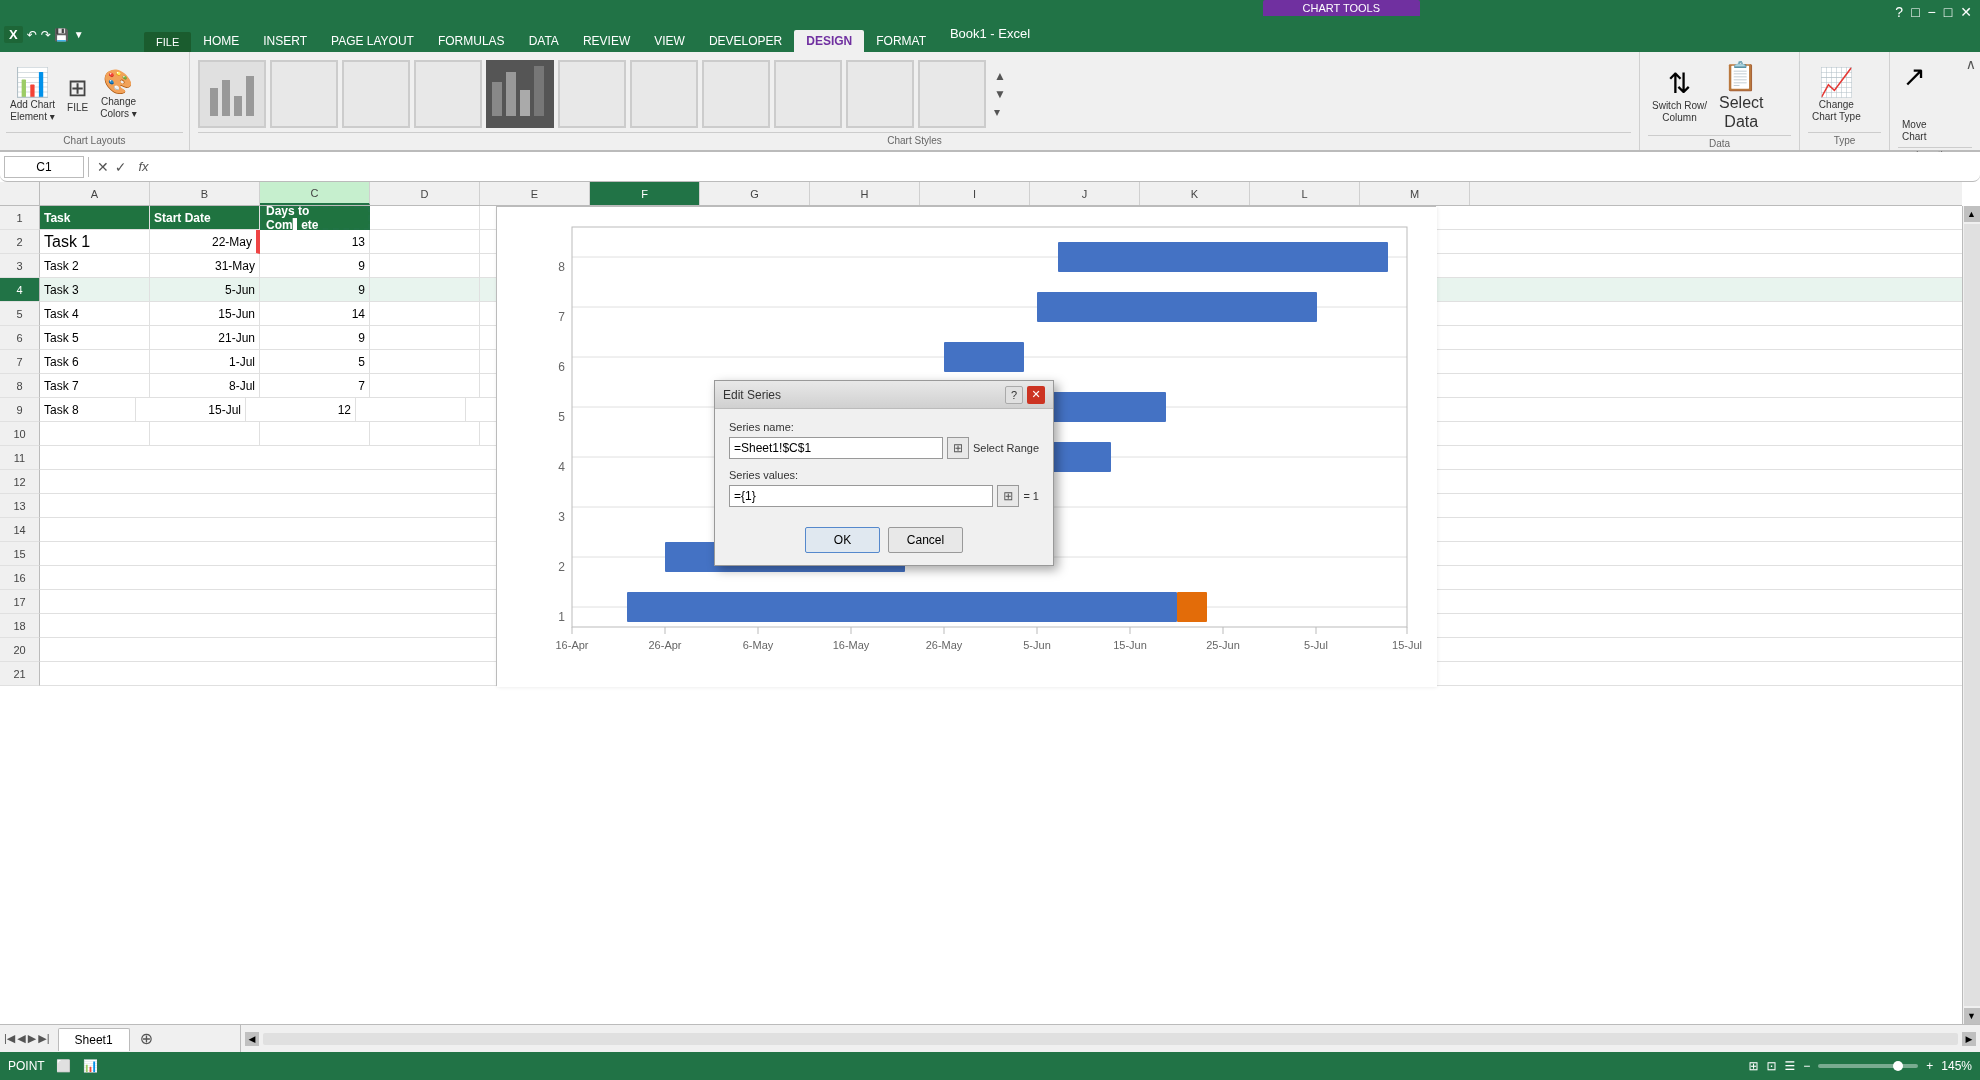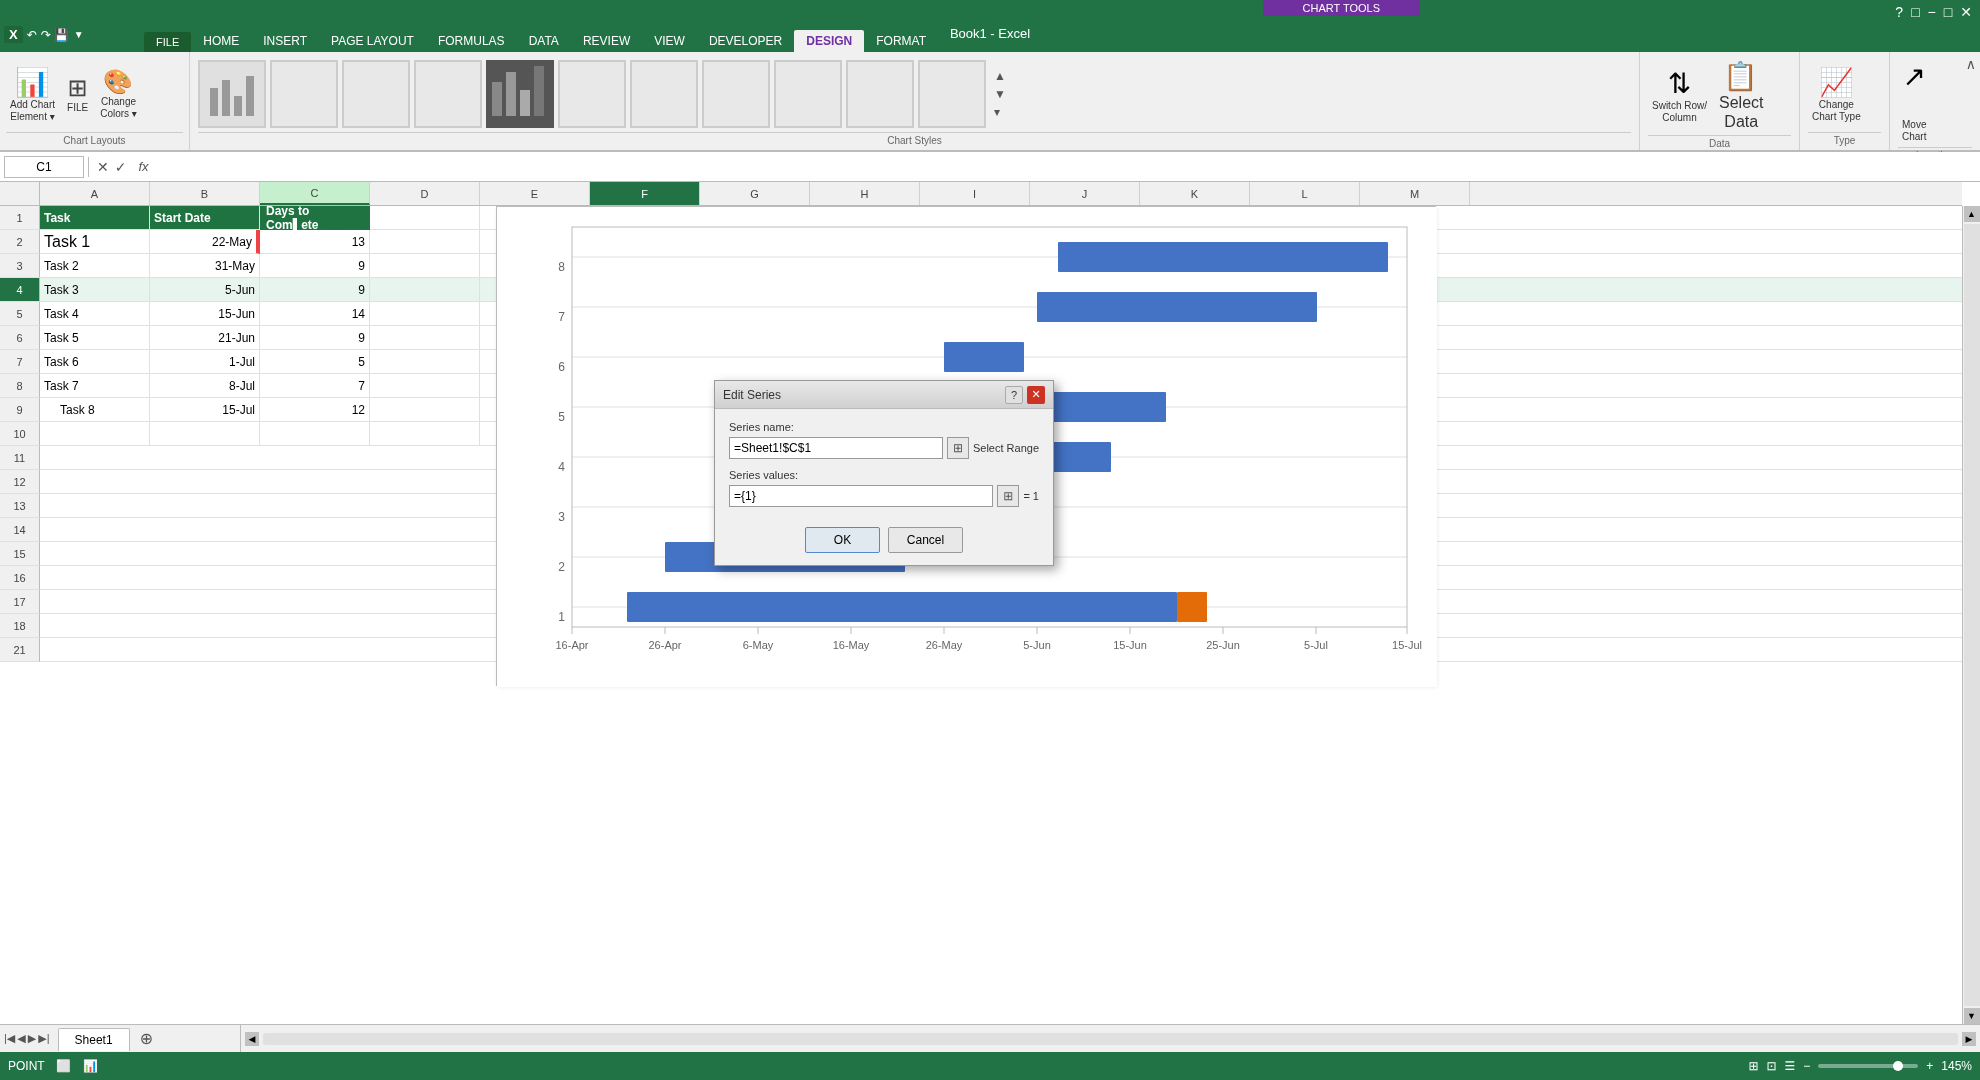--- a/index.html
+++ b/index.html
@@ -154,21 +154,21 @@
           <div style="font-size:28px;">↗</div>
           <div style="font-size:10px; text-align:center; color:#333; line-height:1.2;margin-top:26px;">Move<br>Chart</div>
         </div>
       </div>
       <div style="font-size:10px; color:#666; text-align:center; border-top:1px solid #ccc; padding-top:2px;">Location</div>
     </div>
 
     <div style="position:absolute; right:4px; top:4px; color:#555; cursor:pointer; font-size:14px;">∧</div>
   </div>
 
-  <div style="position:absolute; top:152px; left:0; right:0; height:30px; background:#fff; border-bottom:1px solid #bbb; display:flex; align-items:center; padding:0 4px; gap:4px;">
+  <div style="position:absolute; top:152px; left:0; right:0; height:30px; background:#fff; border-bottom:1px solid #bbb; display:flex; align-items:center; padding:0 4px; gap:4px;border-radius:7px;">
     <div style="width:80px; height:22px; border:1px solid #bbb; padding:0 4px; font-size:12px; display:flex; align-items:center; justify-content:center; background:#fff;">C1</div>
     <div style="width:1px; height:20px; background:#bbb;"></div>
     <div style="display:flex; gap:6px; color:#555; font-size:14px; padding:0 4px;">
       <span>✕</span>
       <span>✓</span>
     </div>
     <span style="font-size:13px; color:#555; font-style:italic; padding:0 4px;">fx</span>
     <input type="text" style="flex: 1 1 0%; border: none; outline: none; font-size: 12px;" value="">
   </div>
 
@@ -275,21 +275,21 @@
       <div style="width:110px; border-right:1px solid #e0e0e0; border-bottom:1px solid #e0e0e0; padding:0 4px; font-size:12px; background:#fff; display:flex; align-items:center; justify-content:flex-end;">8-Jul</div>
       <div style="width:110px; border-right:1px solid #e0e0e0; border-bottom:1px solid #e0e0e0; padding:0 4px; font-size:12px; background:#fff; display:flex; align-items:center; justify-content:flex-end;">7</div>
       <div style="width:110px; border-right:1px solid #e0e0e0; border-bottom:1px solid #e0e0e0; background:#fff;"></div>
       <div style="width:110px; border-right:1px solid #e0e0e0; border-bottom:1px solid #e0e0e0; background:#fff;"></div>
       <div style="width:110px; border-right:1px solid #e0e0e0; border-bottom:1px solid #e0e0e0; background:#c6efce;"></div>
       <div style="flex:1; border-bottom:1px solid #e0e0e0; background:#fff;"></div>
     </div>
 
     <div style="display:flex; height:24px;">
       <div style="width:40px; background:#f0f0f0; border-right:1px solid #bbb; border-bottom:1px solid #e0e0e0; display:flex; align-items:center; justify-content:center; font-size:11px; color:#444;">9</div>
-      <div style="width:110px; border-right:1px solid #e0e0e0; border-bottom:1px solid #e0e0e0; padding:0 20px; font-size:12px; background:#fff; display:flex; align-items:center;">Task 8</div>
+      <div style="width:96px; border-right:1px solid #e0e0e0; border-bottom:1px solid #e0e0e0; padding:0 4px; font-size:12px; background:#fff; display:flex; align-items:center;">Task 8</div>
       <div style="width:110px; border-right:1px solid #e0e0e0; border-bottom:1px solid #e0e0e0; padding:0 4px; font-size:12px; background:#fff; display:flex; align-items:center; justify-content:flex-end;">15-Jul</div>
       <div style="width:110px; border-right:1px solid #e0e0e0; border-bottom:1px solid #e0e0e0; padding:0 4px; font-size:12px; background:#fff; display:flex; align-items:center; justify-content:flex-end;">12</div>
       <div style="width:110px; border-right:1px solid #e0e0e0; border-bottom:1px solid #e0e0e0; background:#fff;"></div>
       <div style="width:110px; border-right:1px solid #e0e0e0; border-bottom:1px solid #e0e0e0; background:#fff;"></div>
       <div style="width:110px; border-right:1px solid #e0e0e0; border-bottom:1px solid #e0e0e0; background:#c6efce;"></div>
       <div style="flex:1; border-bottom:1px solid #e0e0e0; background:#fff;"></div>
     </div>
 
     <div style="display:flex; height:24px;">
       <div style="width:40px; background:#f0f0f0; border-right:1px solid #bbb; border-bottom:1px solid #e0e0e0; display:flex; align-items:center; justify-content:center; font-size:11px; color:#444;">10</div>
@@ -324,20 +324,24 @@
     <div style="display:flex; height:24px;">
       <div style="width:40px; background:#f0f0f0; border-right:1px solid #bbb; border-bottom:1px solid #e0e0e0; display:flex; align-items:center; justify-content:center; font-size:11px; color:#444;">16</div>
       <div style="flex:1; border-bottom:1px solid #e0e0e0; background:#fff;"></div>
     </div>
     <div style="display:flex; height:24px;">
       <div style="width:40px; background:#f0f0f0; border-right:1px solid #bbb; border-bottom:1px solid #e0e0e0; display:flex; align-items:center; justify-content:center; font-size:11px; color:#444;">17</div>
       <div style="flex:1; border-bottom:1px solid #e0e0e0; background:#fff;"></div>
     </div>
     <div style="display:flex; height:24px;">
       <div style="width:40px; background:#f0f0f0; border-right:1px solid #bbb; border-bottom:1px solid #e0e0e0; display:flex; align-items:center; justify-content:center; font-size:11px; color:#444;">18</div>
+      <div style="flex:1; border-bottom:1px solid #e0e0e0; background:#fff;"></div>
+    </div>
+    <div style="display:flex; height:24px;">
+      <div style="width:40px; background:#f0f0f0; border-right:1px solid #bbb; border-bottom:1px solid #e0e0e0; display:flex; align-items:center; justify-content:center; font-size:11px; color:#444;">20</div>
       <div style="flex:1; border-bottom:1px solid #e0e0e0; background:#fff;"></div>
     </div>
     <div style="display:flex; height:24px;">
       <div style="width:40px; background:#f0f0f0; border-right:1px solid #bbb; border-bottom:1px solid #e0e0e0; display:flex; align-items:center; justify-content:center; font-size:11px; color:#444;">21</div>
       <div style="flex:1; border-bottom:1px solid #e0e0e0; background:#fff;"></div>
     </div>
   </div>
 
   <div style="position:absolute; top:206px; left:496px; width:940px; height:480px; background:white; border:1px solid #bbb; box-shadow:1px 1px 4px rgba(0,0,0,0.1);">
     <svg width="940" height="480" style="display:block;">

